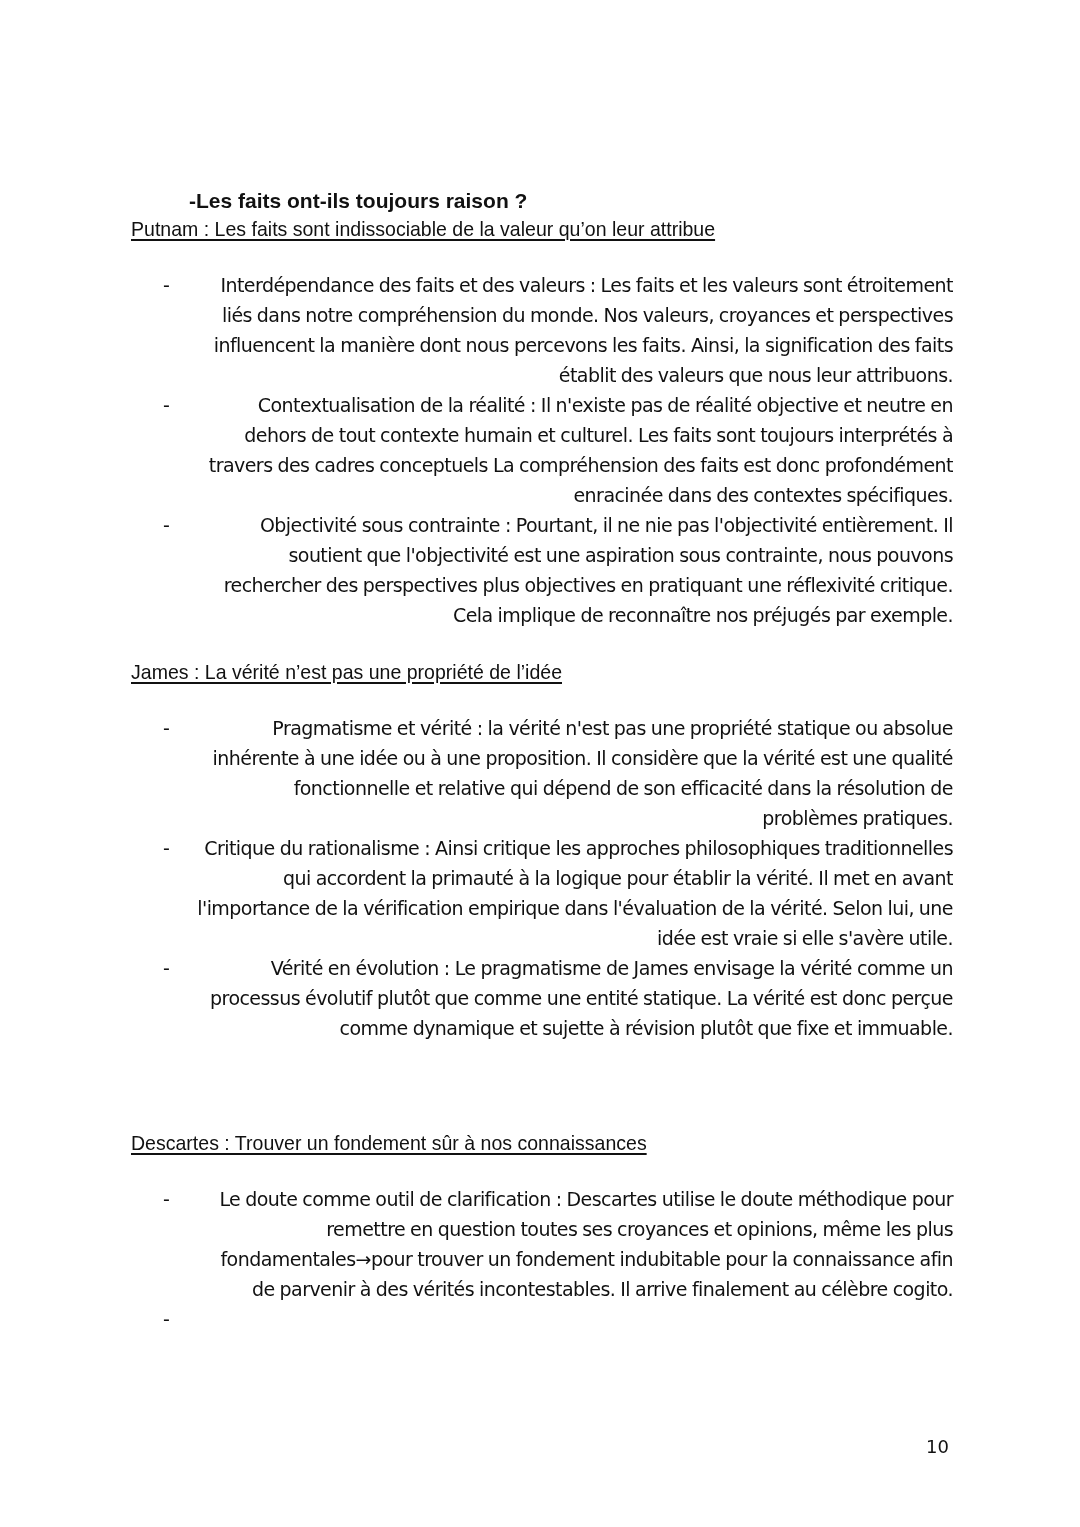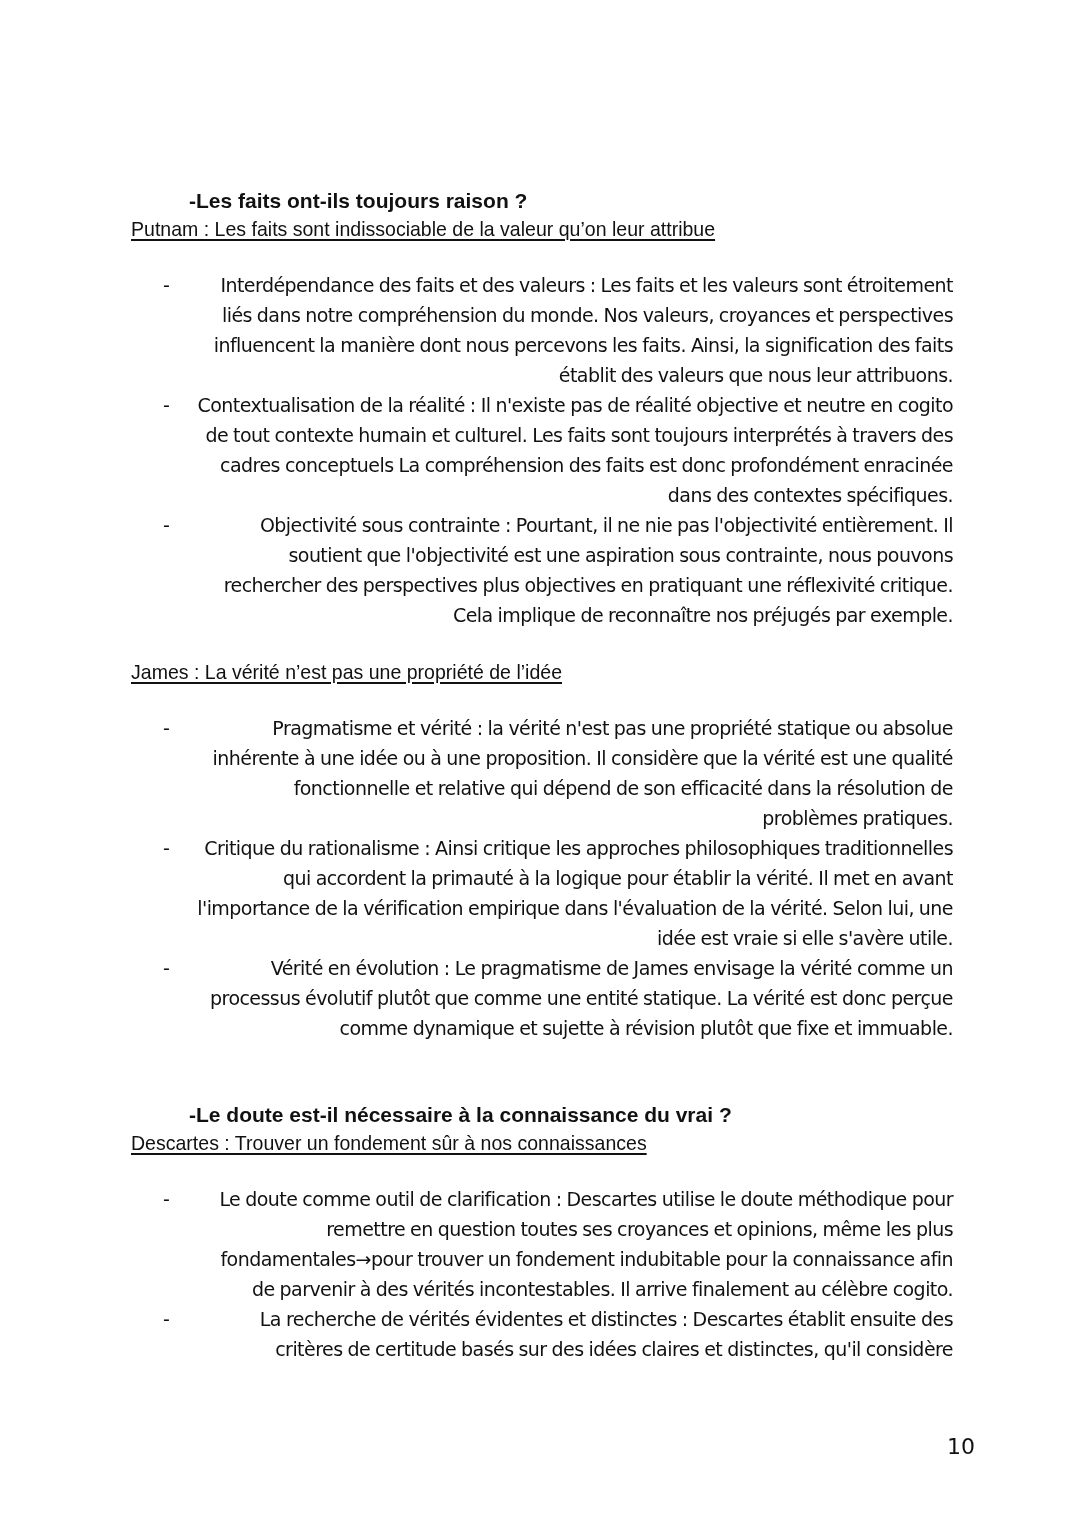--- a/index.html
+++ b/index.html
@@ -28,53 +28,50 @@
   .item {
     position: relative; padding-left: 33px;
     font-family: "DejaVu Sans", sans-serif;
     font-size: 19px; line-height: 30px; letter-spacing: -0.55px;
     word-spacing: -0.5px;
   }
   .item .bullet { position: absolute; left: 0; top: 0; }
 
   .page-number {
     position: absolute; left: 926px; top: 1434px;
-    font-family: "DejaVu Sans", sans-serif; font-size: 22px; line-height: 26px; margin-left: 21px;
+    font-family: "DejaVu Sans", sans-serif; font-size: 18px; line-height: 26px;
   }
 </style>
 </head>
 <body>
 
 <div class="page">
 
   <div class="heading" style="top:188px;">
     <span class="dash">-</span><span>Les faits ont-ils toujours raison ?</span>
   </div>
 
   <div class="subhead" style="top:216px; transform:scaleX(0.93);">Putnam : Les faits sont indissociable de la valeur qu’on leur attribue</div>
 
   <ul class="list" style="top:270px;">
     <li class="item"><span class="bullet">-</span><span>Interdépendance des faits et des valeurs : Les faits et les valeurs sont étroitement liés dans notre compréhension du monde. Nos valeurs, croyances et perspectives influencent la manière dont nous percevons les faits. Ainsi, la signification des faits établit des valeurs que nous leur attribuons.</span></li>
-    <li class="item"><span class="bullet">-</span><span>Contextualisation de la réalité : Il n'existe pas de réalité objective et neutre en cogito de tout contexte humain et culturel. Les faits sont toujours interprétés à travers des cadres conceptuels La compréhension des faits est donc profondément enracinée dans des contextes spécifiques.</span></li>
+    <li class="item"><span class="bullet">-</span><span>Contextualisation de la réalité : Il n'existe pas de réalité objective et neutre en dehors de tout contexte humain et culturel. Les faits sont toujours interprétés à travers des cadres conceptuels La compréhension des faits est donc profondément enracinée dans des contextes spécifiques.</span></li>
     <li class="item"><span class="bullet">-</span><span>Objectivité sous contrainte : Pourtant, il ne nie pas l'objectivité entièrement. Il soutient que l'objectivité est une aspiration sous contrainte, nous pouvons rechercher des perspectives plus objectives en pratiquant une réflexivité critique. Cela implique de reconnaître nos préjugés par exemple.</span></li>
   </ul>
 
   <div class="subhead" style="top:659px; transform:scaleX(0.93);">James : La vérité n’est pas une propriété de l’idée</div>
 
   <ul class="list" style="top:713px;">
     <li class="item"><span class="bullet">-</span><span>Pragmatisme et vérité : la vérité n'est pas une propriété statique ou absolue inhérente à une idée ou à une proposition. Il considère que la vérité est une qualité fonctionnelle et relative qui dépend de son efficacité dans la résolution de problèmes pratiques.</span></li>
     <li class="item"><span class="bullet">-</span><span>Critique du rationalisme : Ainsi critique les approches philosophiques traditionnelles qui accordent la primauté à la logique pour établir la vérité. Il met en avant l'importance de la vérification empirique dans l'évaluation de la vérité. Selon lui, une idée est vraie si elle s'avère utile.</span></li>
     <li class="item"><span class="bullet">-</span><span>Vérité en évolution : Le pragmatisme de James envisage la vérité comme un processus évolutif plutôt que comme une entité statique. La vérité est donc perçue comme dynamique et sujette à révision plutôt que fixe et immuable.</span></li>
   </ul>
 
-  <div class="heading" style="top:1102px;">
-    <span class="dash">-</span><span>Le doute est-il nécessaire à la connaissance du vrai ?</span>
-  </div>
 
   <div class="subhead" style="top:1130px; transform:scaleX(0.93);">Descartes : Trouver un fondement sûr à nos connaissances</div>
 
   <ul class="list" style="top:1184px;">
     <li class="item"><span class="bullet">-</span><span>Le doute comme outil de clarification : Descartes utilise le doute méthodique pour remettre en question toutes ses croyances et opinions, même les plus fondamentales→pour trouver un fondement indubitable pour la connaissance afin de parvenir à des vérités incontestables. Il arrive finalement au célèbre cogito.</span></li>
-    <li class="item"><span class="bullet">-</span><span>La recherche de vérités évidentes et distinctes : Descartes établit ensuite des critères de certitude basés sur des idées claires et distinctes, qu'il considère</span></li>
+    <li class="item"><span class="bullet">-</span></li>
   </ul>
 
   <div class="page-number">10</div>
 </div>
 
 </body></html>

